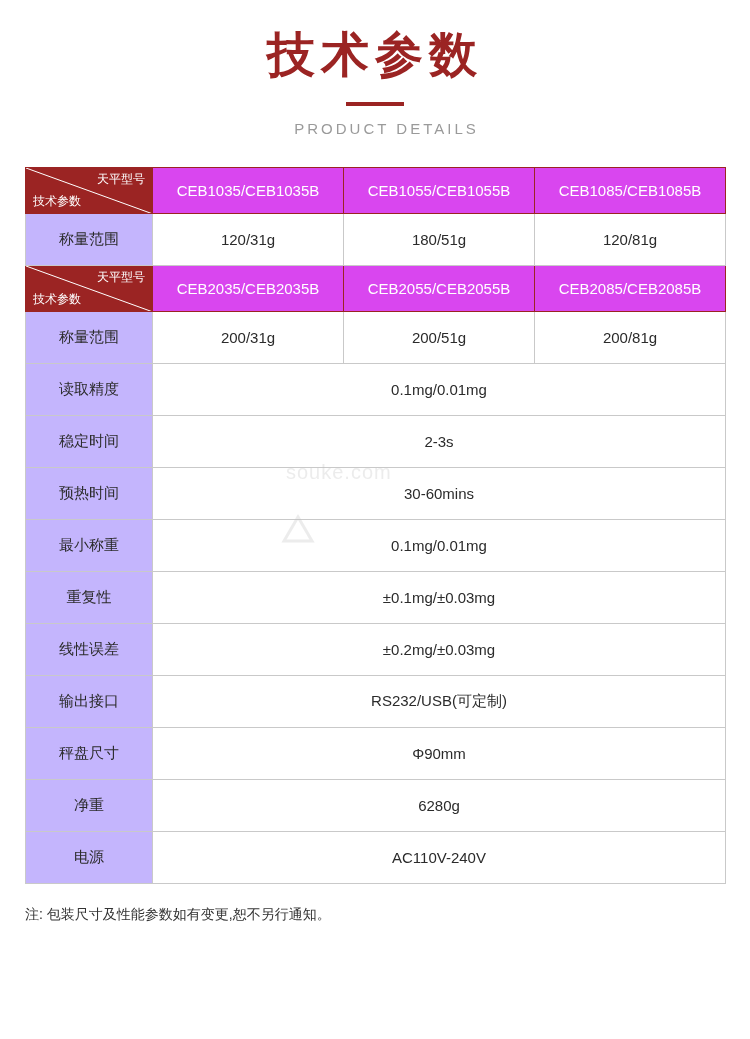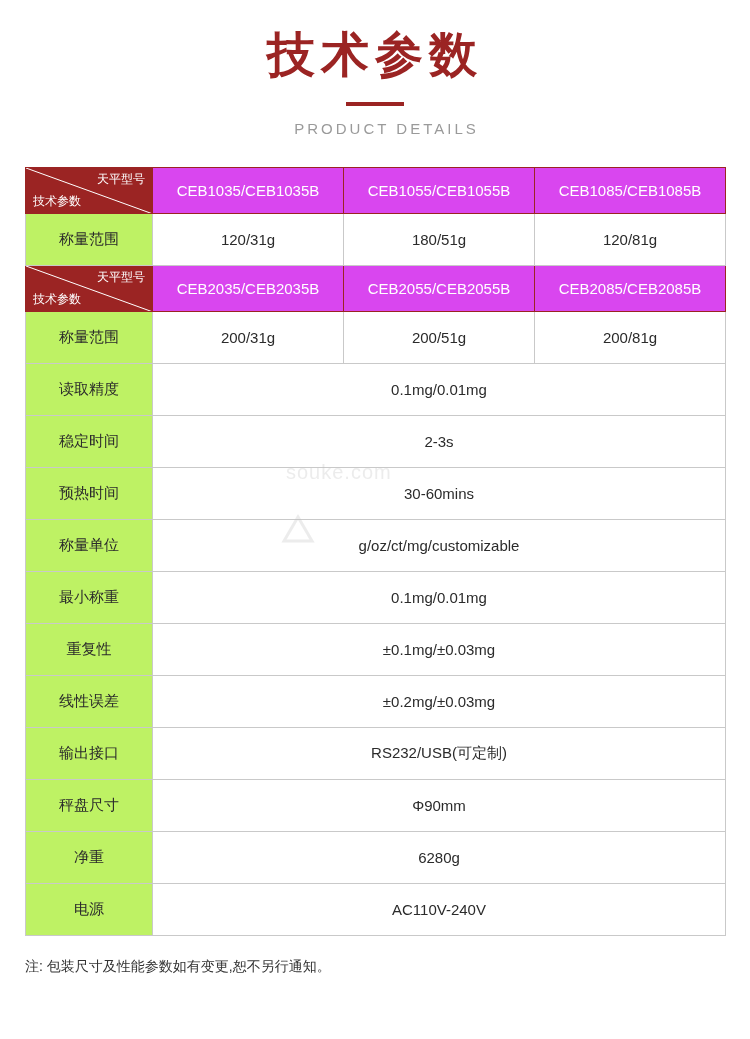--- a/index.html
+++ b/index.html
@@ -59,21 +59,21 @@
     font-size: 15px;
     text-align: center;
     vertical-align: middle;
     height: 52px;
     padding: 2px 6px;
     color: #2b2b2b;
   }
   
   .label-col {
     width: 127px;
-    background: #bef264;
+    background: #c4b5fd;
     font-size: 15px;
     font-weight: normal;
     color: #222;
   }
   .value-col-3 { width: 191px; }
 
   
   tr.model-row td {
     background: #d946ef;
     color: #ffffff;
@@ -219,24 +219,20 @@
       </tr>
       <tr>
         <td class="label-col">稳定时间</td>
         <td colspan="3">2-3s</td>
       </tr>
       <tr>
         <td class="label-col">预热时间</td>
         <td colspan="3">30-60mins</td>
       </tr>
       <tr>
-        <td class="label-col">称量单位</td>
-        <td colspan="3">g/oz/ct/mg/customizable</td>
-      </tr>
-      <tr>
         <td class="label-col">最小称重</td>
         <td colspan="3">0.1mg/0.01mg</td>
       </tr>
       <tr>
         <td class="label-col">重复性</td>
         <td colspan="3">±0.1mg/±0.03mg</td>
       </tr>
       <tr>
         <td class="label-col">线性误差</td>
         <td colspan="3">±0.2mg/±0.03mg</td>

